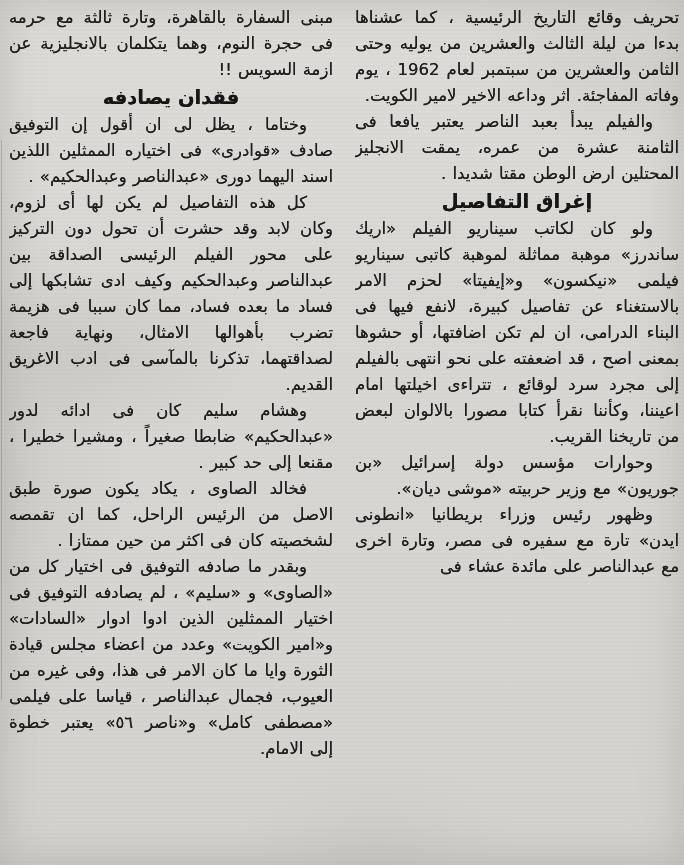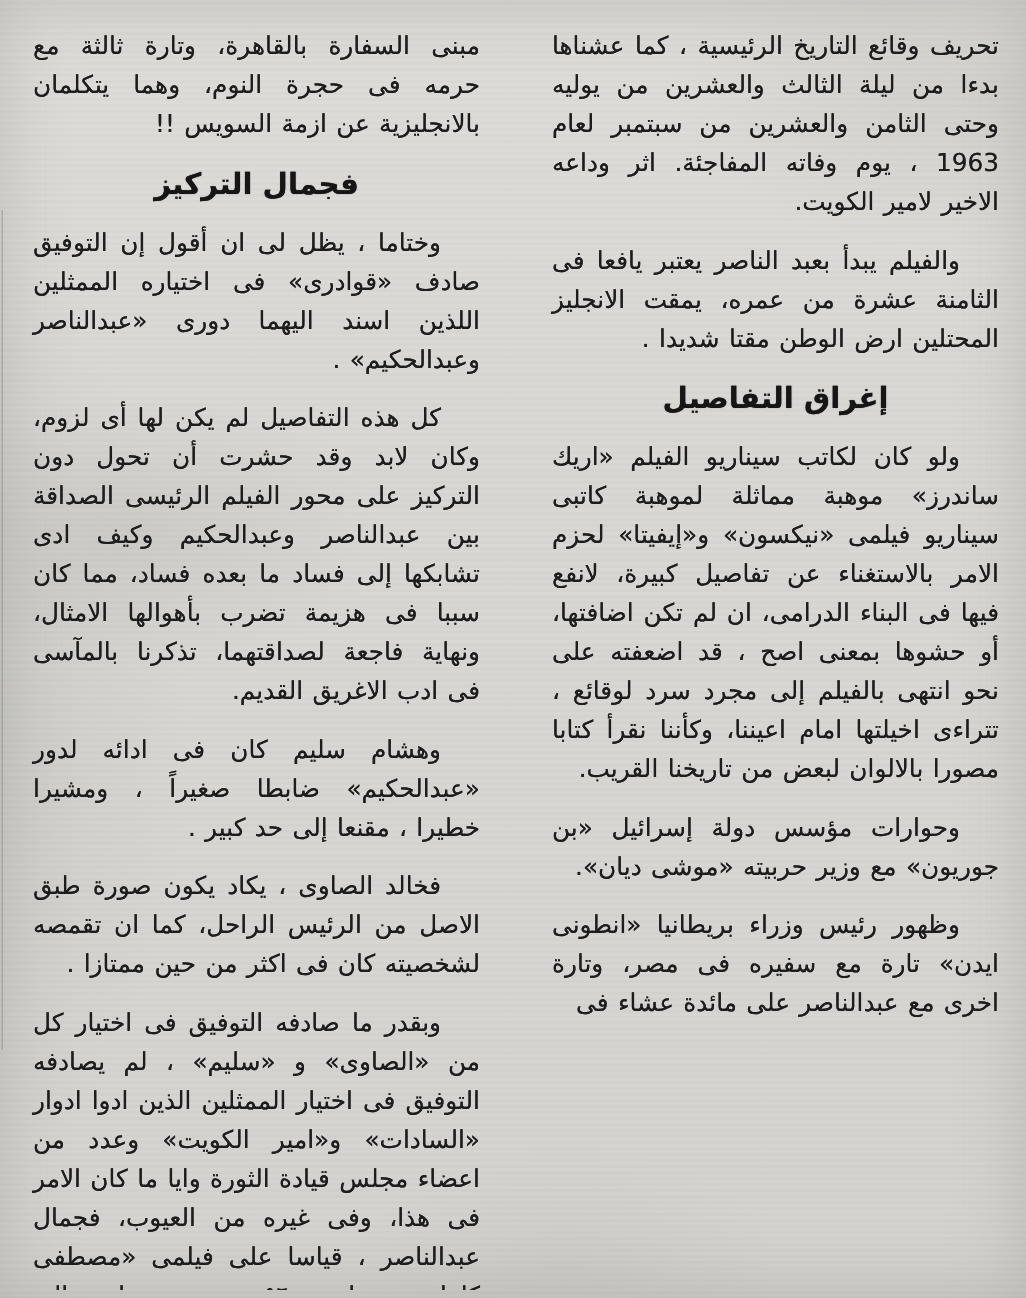--- a/index.html
+++ b/index.html
@@ -56,21 +56,21 @@
     padding: 5px 5px 0 9px;
     height: 860px;
     box-sizing: border-box;
   }
   .column {
     flex: 1 1 0;
     min-width: 0;
     overflow: hidden;
   }
   .para {
-    margin: 13px;
+    margin: 0;
     direction: rtl;
     text-align: justify;
     text-indent: 26px;
     font-size: 16.5px;
     line-height: 26px;
     letter-spacing: 0;
     word-spacing: 1px;
     color: #1d1d1d;
     text-shadow: 0 0 .4px rgba(25,25,25,.85);
   }
@@ -88,31 +88,31 @@
     text-shadow: 0 0 .5px rgba(20,20,20,.9);
   }
 </style>
 </head>
 <body>
 
 <div class="page">
   <div class="columns">
 
     <section class="column">
-      <p class="para cont">تحريف وقائع التاريخ الرئيسية ، كما عشناها بدءا من ليلة الثالث والعشرين من يوليه وحتى الثامن والعشرين من سبتمبر لعام 1963 ، يوم وفاته المفاجئة. اثر وداعه الاخير لامير الكويت.</p>
+      <p class="para cont">تحريف وقائع التاريخ الرئيسية ، كما عشناها بدءا من ليلة الثالث والعشرين من يوليه وحتى الثامن والعشرين من سبتمبر لعام 1962 ، يوم وفاته المفاجئة. اثر وداعه الاخير لامير الكويت.</p>
       <p class="para">والفيلم يبدأ بعبد الناصر يعتبر يافعا فى الثامنة عشرة من عمره، يمقت الانجليز المحتلين ارض الوطن مقتا شديدا .</p>
       <h2 class="heading">إغراق التفاصيل</h2>
       <p class="para">ولو كان لكاتب سيناريو الفيلم «اريك ساندرز» موهبة مماثلة لموهبة كاتبى سيناريو فيلمى «نيكسون» و«إيفيتا» لحزم الامر بالاستغناء عن تفاصيل كبيرة، لانفع فيها فى البناء الدرامى، ان لم تكن اضافتها، أو حشوها بمعنى اصح ، قد اضعفته على نحو انتهى بالفيلم إلى مجرد سرد لوقائع ، تتراءى اخيلتها امام اعيننا، وكأننا نقرأ كتابا مصورا بالالوان لبعض من تاريخنا القريب.</p>
       <p class="para">وحوارات مؤسس دولة إسرائيل «بن جوريون» مع وزير حربيته «موشى ديان».</p>
       <p class="para">وظهور رئيس وزراء بريطانيا «انطونى ايدن» تارة مع سفيره فى مصر، وتارة اخرى مع عبدالناصر على مائدة عشاء فى</p>
     </section>
 
     <section class="column">
       <p class="para cont">مبنى السفارة بالقاهرة، وتارة ثالثة مع حرمه فى حجرة النوم، وهما يتكلمان بالانجليزية عن ازمة السويس !!</p>
-      <h2 class="heading">فجمال التركيز</h2>
+      <h2 class="heading">فقدان يصادفه</h2>
       <p class="para">وختاما ، يظل لى ان أقول إن التوفيق صادف «قوادرى» فى اختياره الممثلين اللذين اسند اليهما دورى «عبدالناصر وعبدالحكيم» .</p>
       <p class="para">كل هذه التفاصيل لم يكن لها أى لزوم، وكان لابد وقد حشرت أن تحول دون التركيز على محور الفيلم الرئيسى الصداقة بين عبدالناصر وعبدالحكيم وكيف ادى تشابكها إلى فساد ما بعده فساد، مما كان سببا فى هزيمة تضرب بأهوالها الامثال، ونهاية فاجعة لصداقتهما، تذكرنا بالمآسى فى ادب الاغريق القديم.</p>
       <p class="para">وهشام سليم كان فى ادائه لدور «عبدالحكيم» ضابطا صغيراً ، ومشيرا خطيرا ، مقنعا إلى حد كبير .</p>
       <p class="para">فخالد الصاوى ، يكاد يكون صورة طبق الاصل من الرئيس الراحل، كما ان تقمصه لشخصيته كان فى اكثر من حين ممتازا .</p>
       <p class="para">وبقدر ما صادفه التوفيق فى اختيار كل من «الصاوى» و «سليم» ، لم يصادفه التوفيق فى اختيار الممثلين الذين ادوا ادوار «السادات» و«امير الكويت» وعدد من اعضاء مجلس قيادة الثورة وايا ما كان الامر فى هذا، وفى غيره من العيوب، فجمال عبدالناصر ، قياسا على فيلمى «مصطفى كامل» و«ناصر ٥٦» يعتبر خطوة إلى الامام.</p>
     </section>
 
   </div>
 </div>
 

